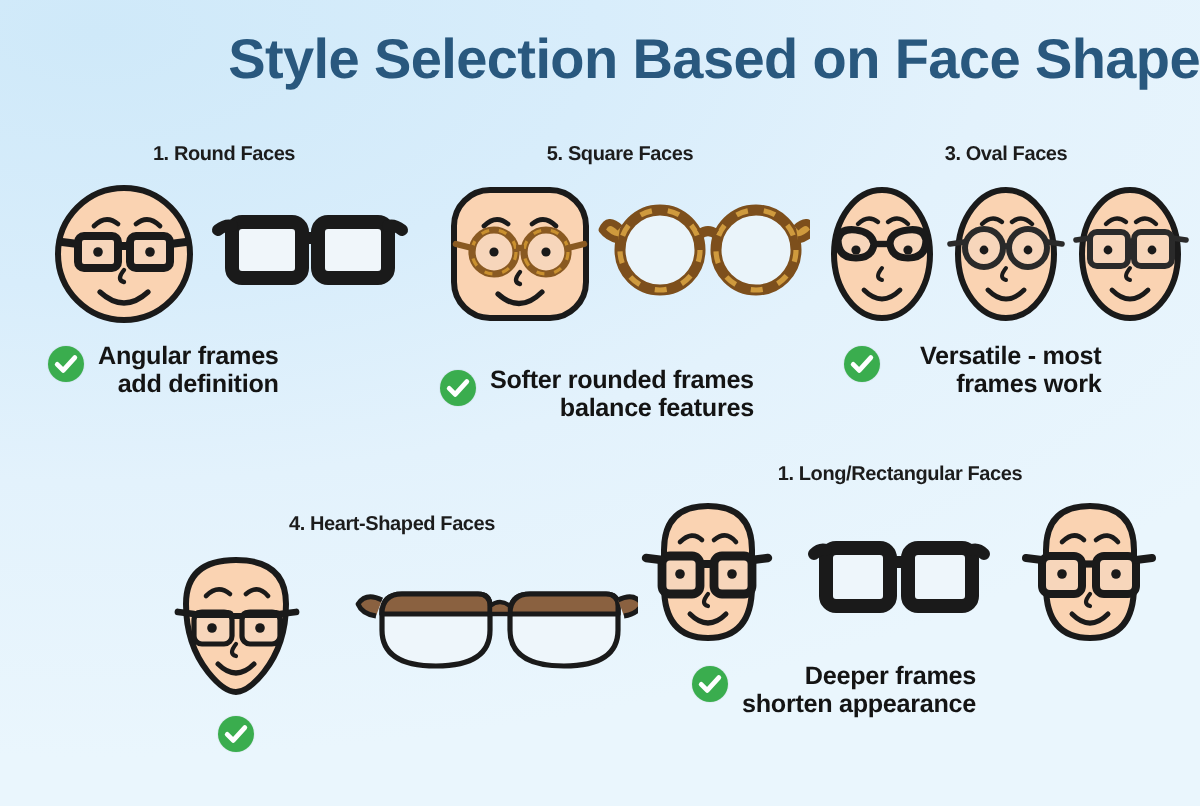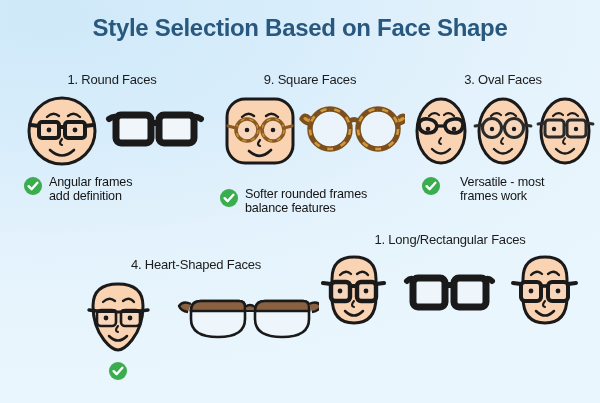--- a/index.html
+++ b/index.html
@@ -7,40 +7,40 @@
     width:600px;height:403px;overflow:hidden;
     font-family:"Liberation Sans", sans-serif;
     background:#cfe8f7;
   }
   #poster{
     position:relative;width:600px;height:403px;
     background:
       radial-gradient(ellipse 120% 90% at 8% 4%, #cfe9f9 0%, #d8edfb 35%, #e3f2fc 62%, #eaf6fd 100%);
   }
   #title{
-    position:absolute;left:0;top:14px;width:600px;text-align:center;
-    font-size:24px;font-weight:bold;color:#29587e;letter-spacing:-0.3px;
+    position:absolute;left:0;top:14px;width:600px;text-align:right;
+    font-size:28px;font-weight:bold;color:#29587e;letter-spacing:-0.3px;
     white-space:nowrap;
   }
   .section{position:absolute;}
   .sec-head{
-    font-size:13px;font-weight:normal;color:#1c1c1c;text-align:center;
+    font-size:10px;font-weight:bold;color:#1c1c1c;text-align:center;
     white-space:nowrap;letter-spacing:-0.2px;
   }
   .art{position:relative;display:flex;align-items:center;justify-content:center;}
   .tipwrap{display:flex;align-items:flex-start;gap:7px;}
   .badge{
     width:18px;height:18px;border-radius:50%;background:#3aad4e;
     flex:0 0 18px;position:relative;margin-top:2px;
     box-shadow:0 0 0 0.5px rgba(0,0,0,0.04);
   }
   .badge svg{position:absolute;left:0;top:0;}
   .tiptext{
-    font-size:12.6px;line-height:14.4px;color:#141414;font-weight:400;
-    letter-spacing:-0.15px;white-space:pre-line;
+    font-size:12.6px;line-height:14.4px;color:#141414;font-weight:700;
+    letter-spacing:-0.15px;white-space:pre-line;text-align:right;
   }
   
   #sec1{left:14px;top:72px;width:196px;}
   #sec2{left:212px;top:72px;width:196px;}
   #sec3{left:410px;top:72px;width:186px;}
   #sec4{left:71px;top:232px;width:250px;margin-top:25px;}
   #sec5{left:310px;top:232px;width:280px;}
   #sec1 .art,#sec2 .art,#sec3 .art{height:78px;margin-top:4px;}
   #sec4 .art,#sec5 .art{height:80px;margin-top:4px;}
   #sec1 .tipwrap{margin-top:6px;margin-left:10px;}
@@ -90,21 +90,21 @@
         <svg width="18" height="18" viewBox="0 0 18 18">
             <path d="M4.6 9.2 L7.6 12.2 L13.4 5.8" fill="none" stroke="#ffffff" stroke-width="2.4" stroke-linecap="round" stroke-linejoin="round"></path>
           </svg>
       </span>
       <span class="tiptext">Angular frames
 add definition</span>
     </div>
   </div>
 
   <div class="section" id="sec2">
-    <div class="sec-head">9. Square Faces</div>
+    <div class="sec-head">5. Square Faces</div>
     <div class="art">
       <svg width="190" height="78" viewBox="0 0 190 78">
         <g>
           <rect x="12" y="8" width="66" height="64" rx="18" fill="#fad3b2" stroke="#1a1a1a" stroke-width="3"></rect>
           <path d="M27 26 q6 -6 12 -1" fill="none" stroke="#1a1a1a" stroke-width="2.4" stroke-linecap="round"></path>
           <path d="M51 25 q6 -5 12 1" fill="none" stroke="#1a1a1a" stroke-width="2.4" stroke-linecap="round"></path>
           <g>
             <circle cx="32" cy="39" r="11" fill="#f7d6bb" stroke="#8a5a22" stroke-width="3.6"></circle>
             <circle cx="58" cy="39" r="11" fill="#f7d6bb" stroke="#8a5a22" stroke-width="3.6"></circle>
             <circle cx="32" cy="39" r="11" fill="none" stroke="#c9902f" stroke-width="1.6" stroke-dasharray="4 5"></circle>
@@ -285,15 +285,24 @@
             <line x1="209" y1="33" x2="201" y2="32" stroke="#1a1a1a" stroke-width="4" stroke-linecap="round"></line>
             <line x1="256" y1="33" x2="264" y2="32" stroke="#1a1a1a" stroke-width="4" stroke-linecap="round"></line>
             <circle cx="219" cy="40" r="2.4" fill="#1a1a1a"></circle>
             <circle cx="246" cy="40" r="2.4" fill="#1a1a1a"></circle>
           </g>
           <path d="M233 50 q-4 5 0 6" fill="none" stroke="#1a1a1a" stroke-width="2.1" stroke-linecap="round"></path>
           <path d="M224 60 q9 9 18 0" fill="none" stroke="#1a1a1a" stroke-width="2.5" stroke-linecap="round"></path>
         </g>
       </svg>
     </div>
+    <div class="tipwrap">
+      <span class="badge">
+        <svg width="18" height="18" viewBox="0 0 18 18">
+            <path d="M4.6 9.2 L7.6 12.2 L13.4 5.8" fill="none" stroke="#ffffff" stroke-width="2.4" stroke-linecap="round" stroke-linejoin="round"></path>
+          </svg>
+      </span>
+      <span class="tiptext">Deeper frames
+shorten appearance</span>
+    </div>
   </div>
 
 </div>
 
 </body></html>

